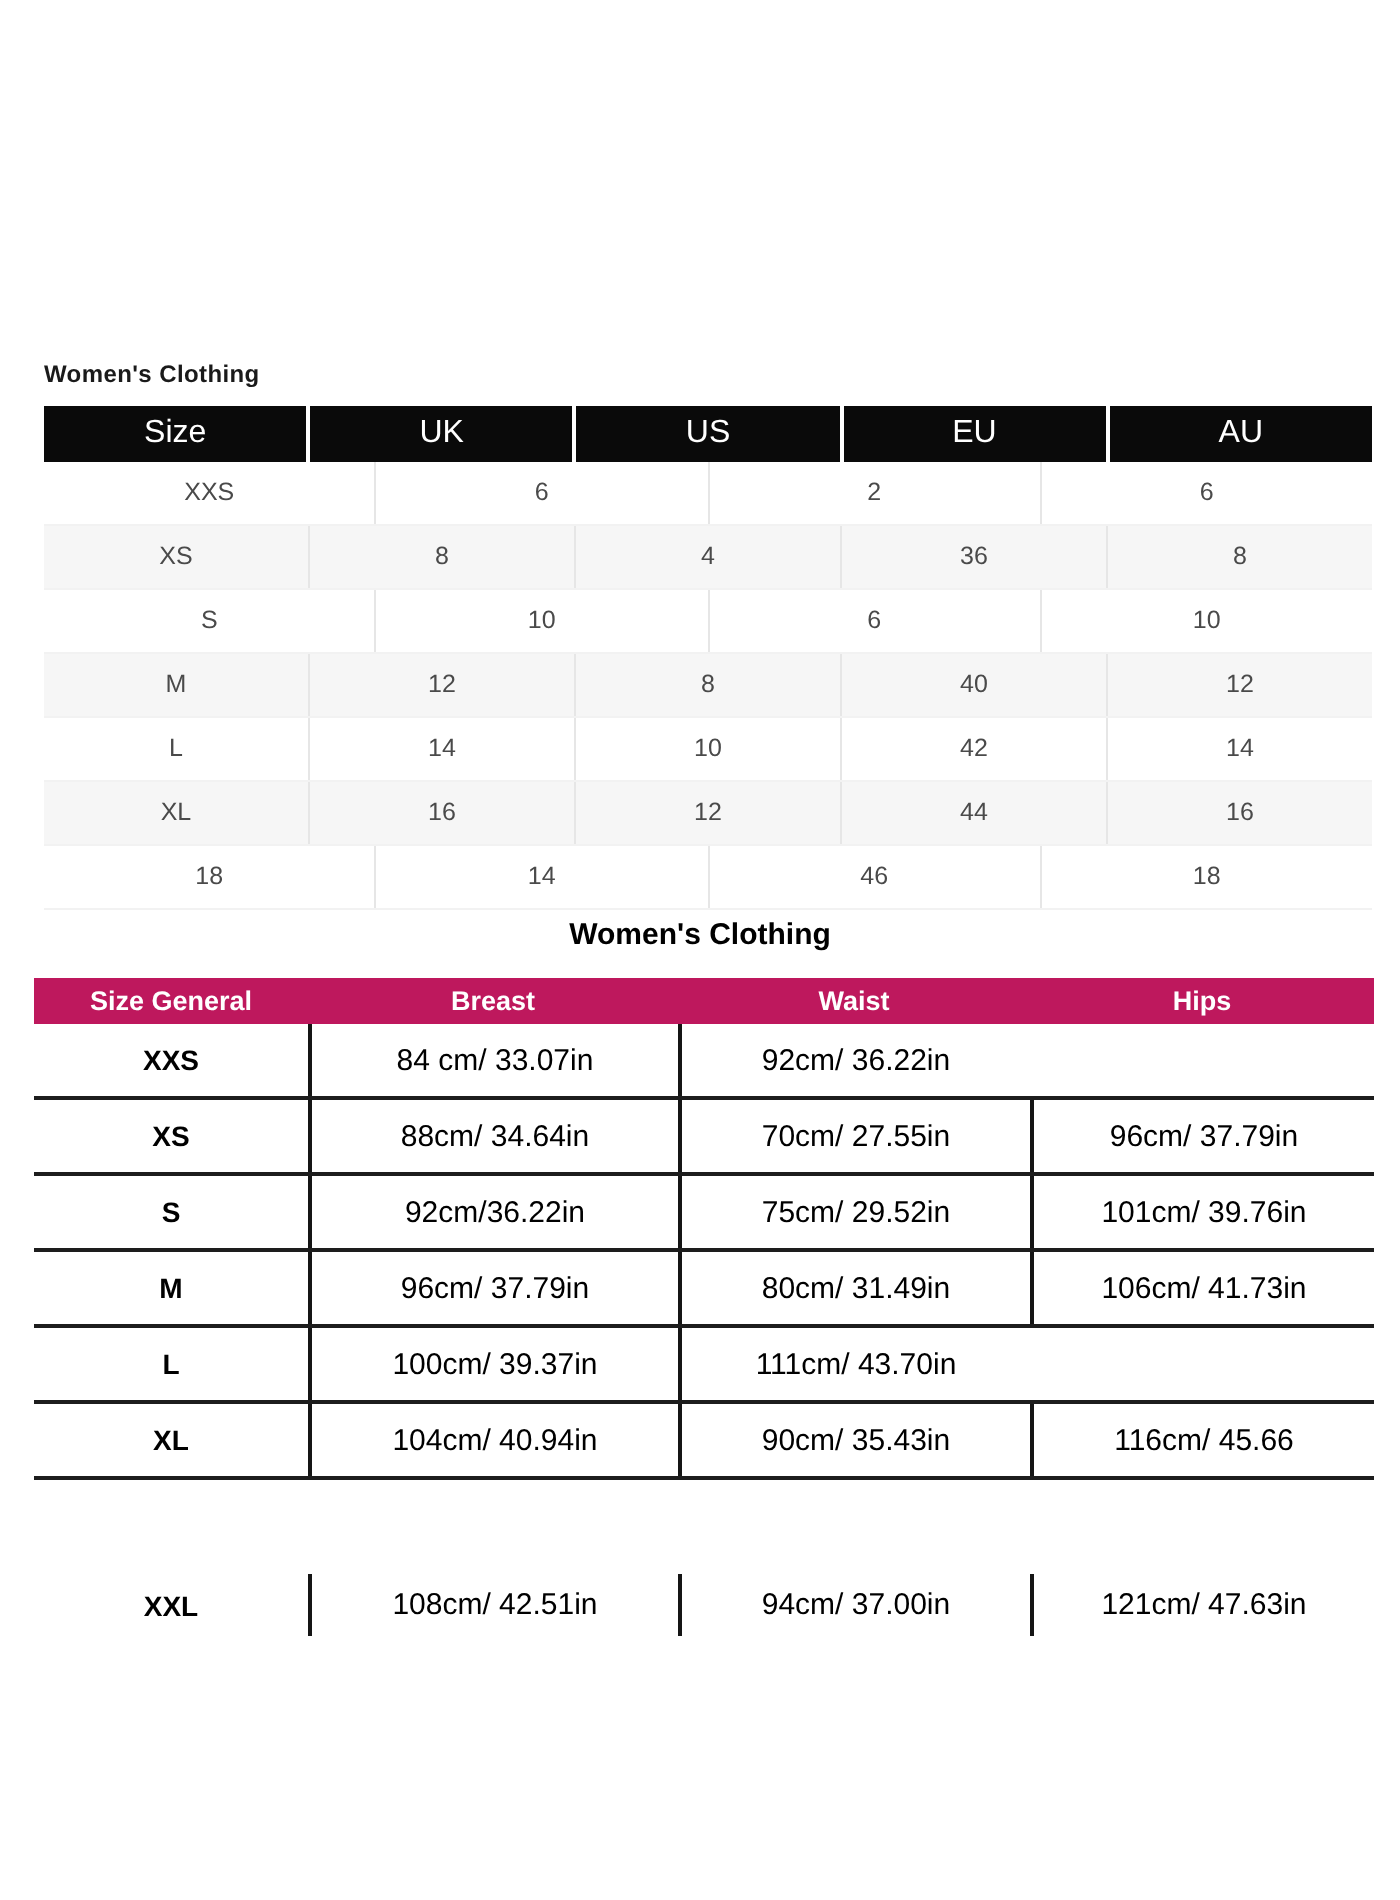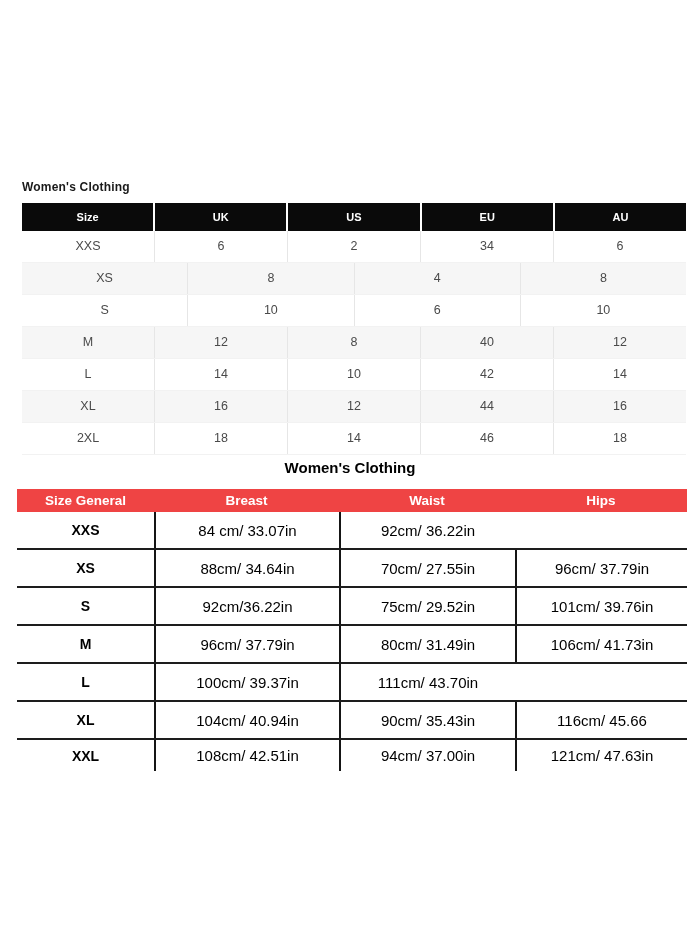--- a/index.html
+++ b/index.html
@@ -9,45 +9,45 @@
   }
 
   
   .t1-label{
     position:absolute;left:22px;top:180px;
     font-size:12px;font-weight:bold;color:#1a1a1a;letter-spacing:.2px;
   }
   .table1{position:absolute;left:22px;top:203px;width:664px;}
   .t1-header{display:flex;background:#0a0a0a;height:28px;}
   .t1-header > div{
-    flex:1;box-sizing:border-box;color:#ffffff;font-size:11px;
-    line-height:28px;text-align:center;font-weight:bold;
+    flex:1;box-sizing:border-box;color:#ffffff;font-size:16px;
+    line-height:28px;text-align:center;font-weight:normal;
   }
   .t1-header > div + div{border-left:2px solid #ffffff;}
   .t1-row{display:flex;height:31px;background:#ffffff;border-bottom:1px solid #f2f2f2;}
   .t1-row.alt{background:#f6f6f6;}
   .t1-row > div{
     flex:1;box-sizing:border-box;font-size:12.5px;line-height:31px;
     text-align:center;color:#4a4a4a;
   }
   .t1-row > div + div{border-left:1px solid #e6e6e6;}
 
   
   .t2-title{
     position:absolute;left:0;top:459px;width:700px;text-align:center;
     font-size:15px;font-weight:bold;color:#000;
   }
   .table2{position:absolute;left:17px;top:489px;width:670px;}
-  .t2-header{display:flex;background:#ef4444;height:23px;}
+  .t2-header{display:flex;background:#be185d;height:23px;}
   .t2-header > div{
     box-sizing:border-box;color:#ffffff;font-weight:bold;font-size:13.5px;
     line-height:23px;text-align:center;
   }
   .t2-row{display:flex;height:36px;border-bottom:2px solid #1d1d1d;background:#fff;}
-  .t2-row:last-child{height:31px;border-bottom:none;}
+  .t2-row:last-child{height:31px;border-bottom:none;margin-top:47px;}
   .t2-row > div{
     box-sizing:border-box;display:flex;align-items:center;justify-content:center;
     font-size:15px;color:#000;height:100%;
   }
   .t2-row > div + div{border-left:2px solid #151515;}
   .t2-row > div:nth-of-type(1){font-weight:bold;font-size:14px;}
 
   
   .t2-header > div:nth-of-type(1), .t2-row > div:nth-of-type(1){width:137px;}
   .t2-header > div:nth-of-type(2), .t2-row > div:nth-of-type(2){width:185px;}
@@ -73,28 +73,28 @@
         <div class="alt">EU</div>
 
         <div>AU</div>
       </div>
     <div>
 
         <div class="t1-row">
           <div>XXS</div>
           <div>6</div>
           <div>2</div>
-          <div>34</div>
           <div>6</div>
         </div>
 
         <div class="t1-row alt">
           <div>XS</div>
           <div>8</div>
           <div>4</div>
+          <div>36</div>
           <div>8</div>
         </div>
 
         <div class="t1-row">
           <div>S</div>
           <div>10</div>
           <div>6</div>
           <div>10</div>
         </div>
 
@@ -116,21 +116,20 @@
 
         <div class="t1-row alt">
           <div>XL</div>
           <div>16</div>
           <div>12</div>
           <div>44</div>
           <div>16</div>
         </div>
 
         <div class="t1-row">
-          <div>2XL</div>
           <div>18</div>
           <div>14</div>
           <div>46</div>
           <div>18</div>
         </div>
       </div>
   </div>
 
   <div class="t2-title">Women's Clothing</div>
 

